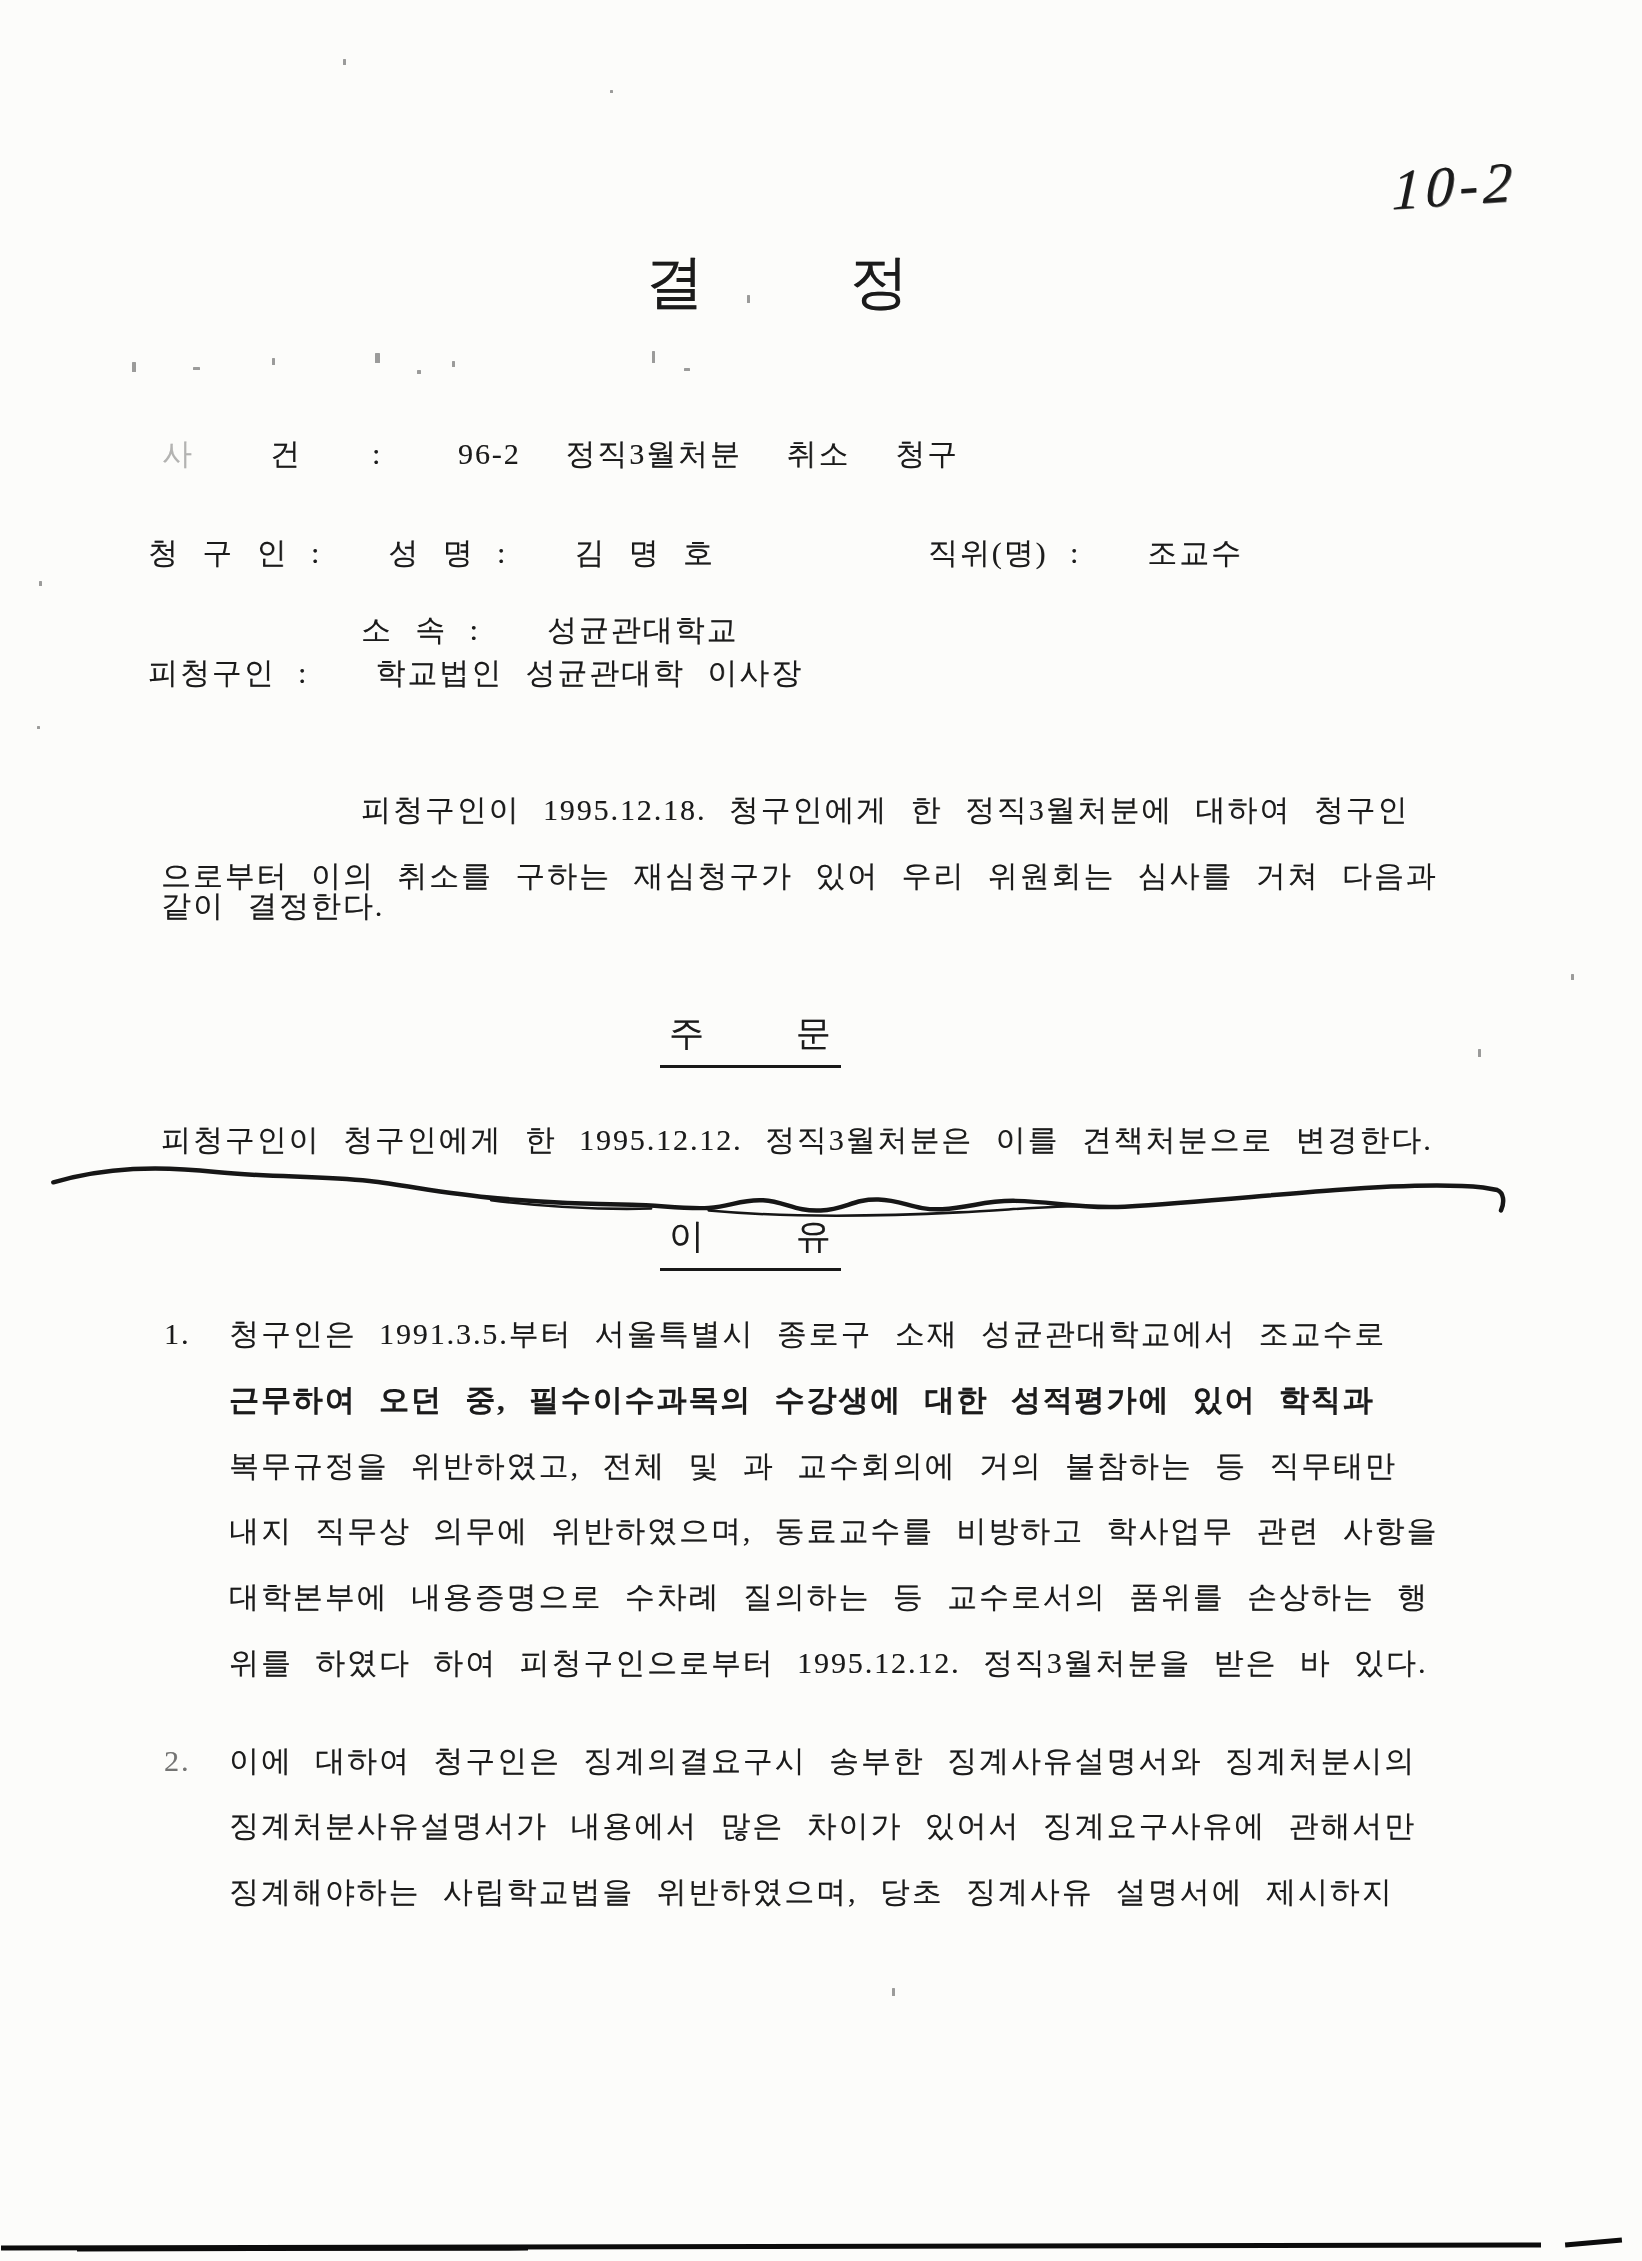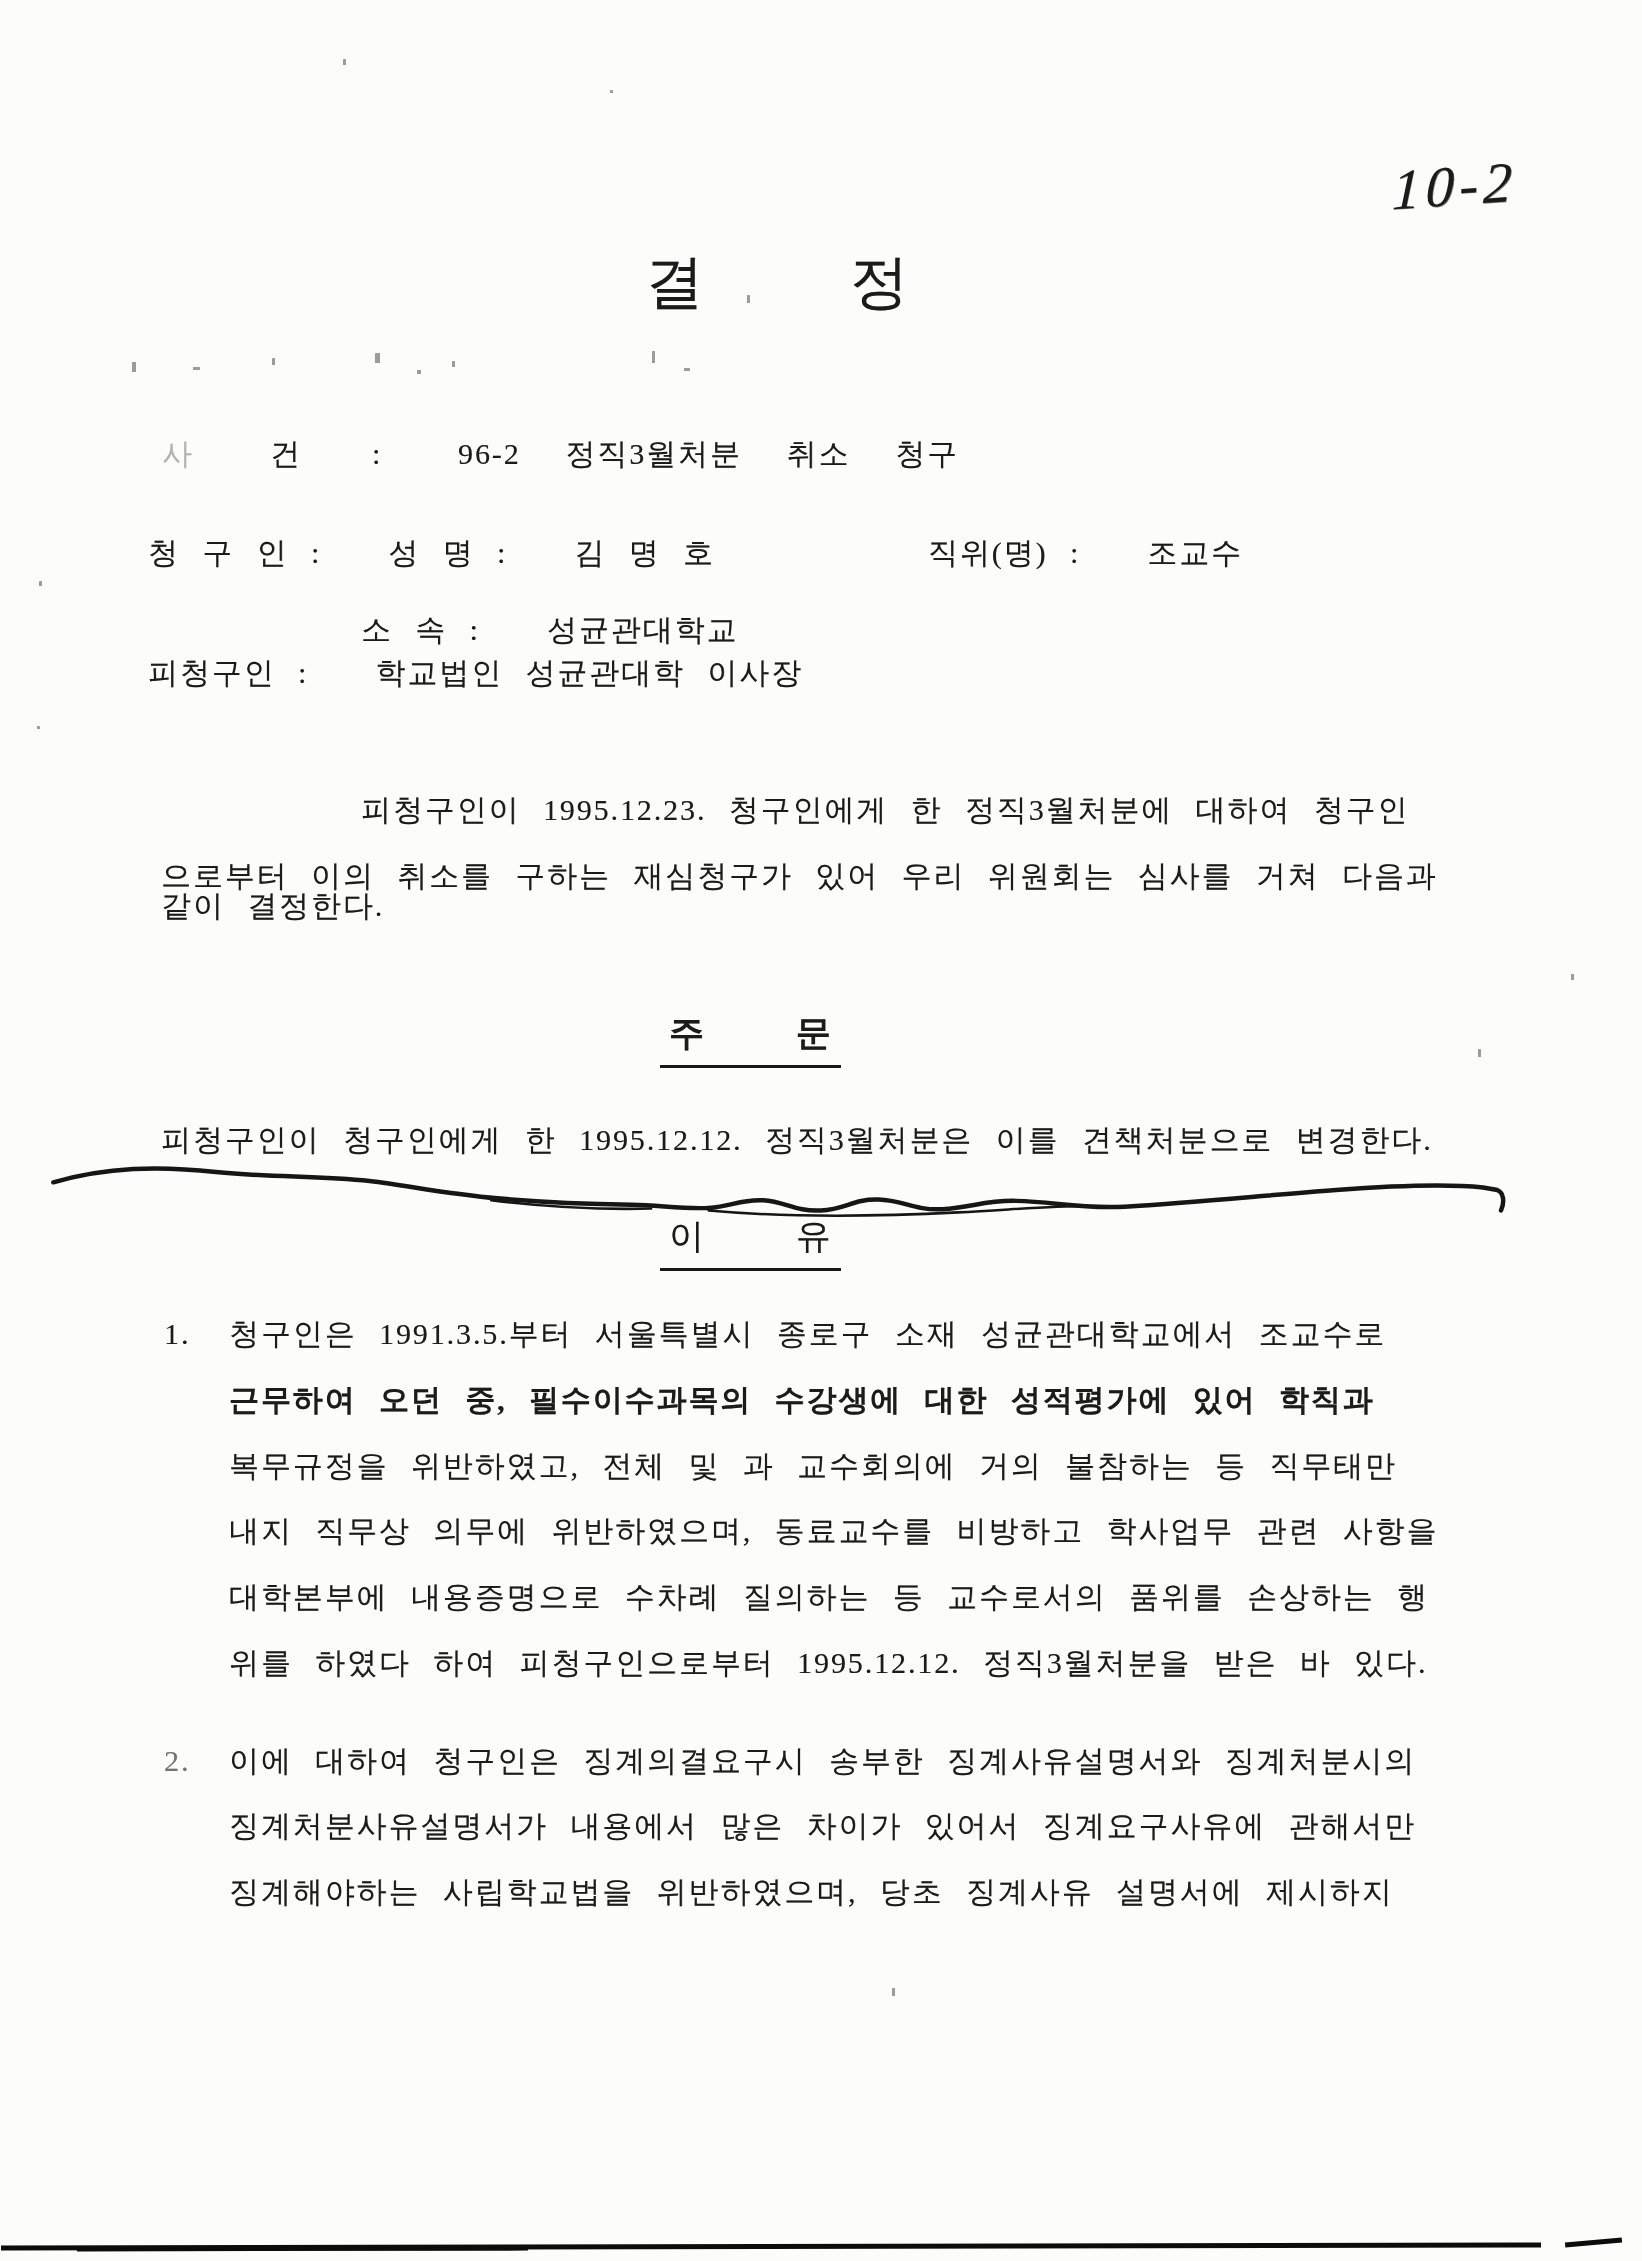--- a/index.html
+++ b/index.html
@@ -76,25 +76,25 @@
   <span class="t" style="left:270px;top:437px;">건</span>
   <span class="t" style="left:372px;top:437px;">:</span>
   <span class="t" style="left:458px;top:437px;">96-2  정직3월처분  취소  청구</span>
 
   <span class="t" style="left:148px;top:536px;">청 구 인 :   성 명 :   김 명 호</span>
   <span class="t" style="left:928px;top:536px;">직위(명) :   조교수</span>
   <span class="t" style="left:361px;top:613px;">소 속 :   성균관대학교</span>
 
   <span class="t" style="left:148px;top:656px;">피청구인 :   학교법인 성균관대학 이사장</span>
 
-  <div class="t" style="left:361px;top:793px;">피청구인이 1995.12.23. 청구인에게 한 정직3월처분에 대하여 청구인</div>
+  <div class="t" style="left:361px;top:793px;">피청구인이 1995.12.18. 청구인에게 한 정직3월처분에 대하여 청구인</div>
   <div class="t" style="left:161px;top:859px;">으로부터 이의 취소를 구하는 재심청구가 있어 우리 위원회는 심사를 거쳐 다음과</div>
   <div class="t" style="left:161px;top:889px;">같이 결정한다.</div>
 
-  <div class="t heading" style="left:660px;top:1015px;font-weight:bold;">주         문</div>
+  <div class="t heading" style="left:660px;top:1015px;">주         문</div>
 
   <div class="t" style="left:161px;top:1123px;">피청구인이 청구인에게 한 1995.12.12. 정직3월처분은 이를 견책처분으로 변경한다.</div>
 
   <svg class="underline-svg" style="left:45px;top:1158px;" width="1481" height="64" viewBox="0 0 2300 100">
     <path d="M 6 38 C 90 14, 170 12, 260 22 C 350 31, 420 27, 500 36 C 560 43, 620 56, 700 63 C 780 70, 840 72, 910 73 C 955 74, 990 80, 1030 78 C 1065 76, 1080 64, 1115 66 C 1150 68, 1165 84, 1205 82 C 1245 80, 1255 64, 1295 65 C 1335 66, 1350 82, 1395 80 C 1440 78, 1460 66, 1510 67 C 1570 68, 1610 80, 1680 76 C 1790 70, 1900 58, 2010 50 C 2090 44, 2180 40, 2240 46 L 2262 50 C 2272 54, 2274 68, 2268 82" fill="none" stroke="#161616" stroke-width="7" stroke-linecap="round"></path>
     <path d="M 1030 82 C 1150 93, 1300 91, 1420 85 C 1500 81, 1560 75, 1620 75" fill="none" stroke="#161616" stroke-width="4" stroke-linecap="round"></path>
     <path d="M 690 66 C 780 77, 860 81, 940 79" fill="none" stroke="#161616" stroke-width="4" stroke-linecap="round"></path>
   </svg>
 
   <div class="t heading" style="left:660px;top:1218px;">이         유</div>

